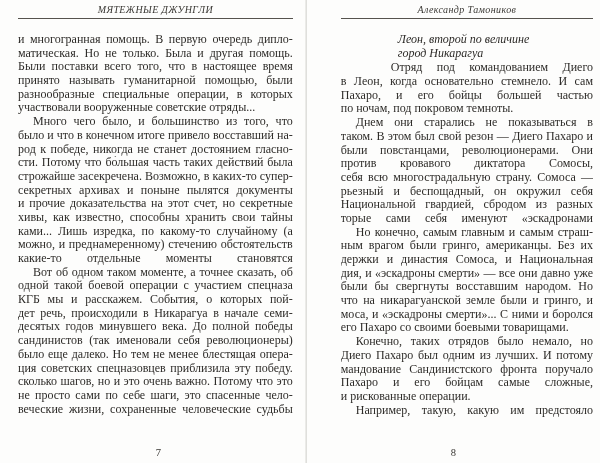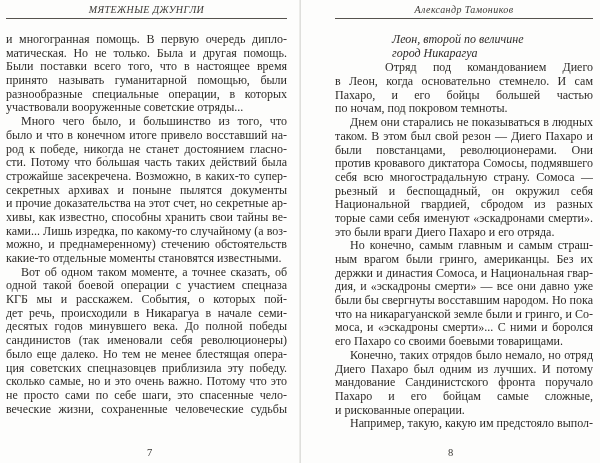--- a/index.html
+++ b/index.html
@@ -10,21 +10,21 @@
   }
   .spread {
     display: flex; width: 600px; height: 463px;
     background: #fdfdfc;
   }
   .page {
     width: 299px; height: 463px; box-sizing: border-box;
     position: relative; padding-top: 4px;
     color: #2d2b28;
   }
-  .page.left  { padding-left: 6px;  padding-right: 12px; }
+  .page.left  { padding-left: 6px;  padding-right: 12px; margin-left: 12px; }
   .page.right { padding-left: 34px; padding-right: 7px; }
   .gutter {
     width: 2px; height: 463px; flex: none;
     background: linear-gradient(to right, #f1f1ee, #d9d9d6);
   }
   .pg-header {
     text-align: center; font-style: italic;
     font-size: 10px; line-height: 11px;
     letter-spacing: 0.4px; color: #3a3834; white-space: nowrap;
   }
@@ -83,21 +83,21 @@
         </div>
         <div>
           <div class="line first-normal">Вот об одном таком моменте, а точнее сказать, об</div>
           <div class="line">одной такой боевой операции с участием спецназа</div>
           <div class="line">КГБ мы и расскажем. События, о которых пой-</div>
           <div class="line">дет речь, происходили в Никарагуа в начале семи-</div>
           <div class="line">десятых годов минувшего века. До полной победы</div>
           <div class="line">сандинистов (так именовали себя революционеры)</div>
           <div class="line">было еще далеко. Но тем не менее блестящая опера-</div>
           <div class="line">ция советских спецназовцев приблизила эту победу.</div>
-          <div class="line">сколько самые, но и это очень важно. Потому что это</div>
+          <div class="line">сколько шагов, но и это очень важно. Потому что это</div>
           <div class="line">не просто сами по себе шаги, это спасенные чело-</div>
           <div class="line">веческие жизни, сохраненные человеческие судьбы</div>
         </div>
       </div>
     <div class="pg-num">7</div>
   </div>
 
   <div class="gutter"></div>
 
   <div class="page right">
@@ -117,21 +117,20 @@
           </div>
           <div>
             <div class="line first-normal">Днем они старались не показываться в людных ме-</div>
             <div class="line">таком. В этом был свой резон — Диего Пахаро и его бойцы</div>
             <div class="line">были повстанцами, революционерами. Они боролись</div>
             <div class="line">против кровавого диктатора Сомосы, подмявшего под</div>
             <div class="line">себя всю многострадальную страну. Сомоса — враг се-</div>
             <div class="line">рьезный и беспощадный, он окружил себя полицией,</div>
             <div class="line">Национальной гвардией, сбродом из разных стран, ко-</div>
             <div class="line">торые сами себя именуют «эскадронами смерти». Все</div>
-            <div class="line last">это были враги Диего Пахаро и его отряда.</div>
           </div>
           <div>
             <div class="line first-normal">Но конечно, самым главным и самым страш-</div>
             <div class="line">ным врагом были гринго, американцы. Без их под-</div>
             <div class="line">держки и династия Сомоса, и Национальная гвар-</div>
             <div class="line">дия, и «эскадроны смерти» — все они давно уже</div>
             <div class="line">были бы свергнуты восставшим народом. Но пока</div>
             <div class="line">что на никарагуанской земле были и гринго, и Со-</div>
             <div class="line">моса, и «эскадроны смерти»... С ними и боролся Ди-</div>
             <div class="line last">его Пахаро со своими боевыми товарищами.</div>

